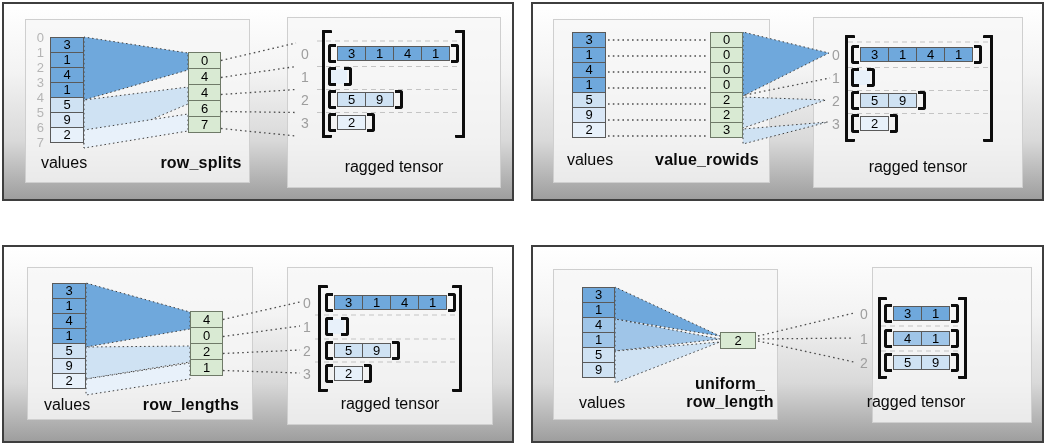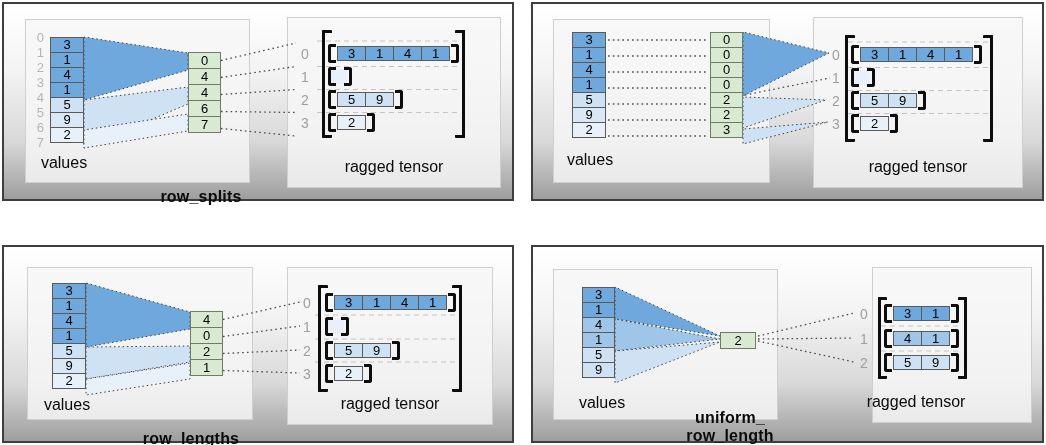--- a/index.html
+++ b/index.html
@@ -32,21 +32,21 @@
           transform:translate(-50%,-50%);}
   .brk{position:absolute;border:3px solid #0d0d0d;z-index:4;}
   .brk-l{border-right:none;border-radius:3px 0 0 3px;}
   .brk-r{border-left:none;border-radius:0 3px 3px 0;}
   .obrk{position:absolute;border:3px solid #0d0d0d;z-index:4;border-radius:1px;}
   .obrk-l{border-right:none;}
   .obrk-r{border-left:none;}
   .emptyfill{position:absolute;z-index:3;}
   .lab{position:absolute;transform:translate(-50%,-50%);font-size:16px;color:#0a0a0a;
        white-space:nowrap;z-index:4;}
-  .lab.b{font-weight:bold;font-size:16px;letter-spacing:0.2px;margin-top:34px;}
+  .lab.b{font-weight:bold;font-size:16px;letter-spacing:0.2px;}
   .l-v1{left:64px;top:163px;}   .l-m1{left:201px;top:163px;}  .l-t1{left:394px;top:167px;}
   .l-v2{left:590px;top:160px;}  .l-m2{left:707px;top:160px;}  .l-t2{left:918px;top:167px;}
   .l-v3{left:67px;top:405px;}   .l-m3{left:191px;top:405px;}  .l-t3{left:390px;top:404px;}
   .l-v4{left:602px;top:403px;}  .l-m4a{left:730px;top:384px;} .l-m4b{left:730px;top:402px;}
   .l-t4{left:916px;top:402px;}
 </style>
 </head>
 <body>
 
 <div id="stage">
@@ -110,20 +110,21 @@
       <line x1="758" y1="341" x2="854" y2="362" stroke="#4d4d4d" stroke-width="1.3" stroke-dasharray="1.6 3.2"></line>
       <line x1="881" y1="326" x2="962" y2="326" stroke="#c4c4c4" stroke-width="1.2" stroke-dasharray="5 4"></line>
       <line x1="881" y1="351" x2="962" y2="351" stroke="#c4c4c4" stroke-width="1.2" stroke-dasharray="5 4"></line>
     </svg>
 
   <div class="lab l-v1">values</div>
   <div class="lab b l-m1">row_splits</div>
   <div class="lab l-t1">ragged tensor</div>
 
   <div class="lab l-v2">values</div>
+  <div class="lab b l-m2">value_rowids</div>
   <div class="lab l-t2">ragged tensor</div>
 
   <div class="lab l-v3">values</div>
   <div class="lab b l-m3">row_lengths</div>
   <div class="lab l-t3">ragged tensor</div>
 
   <div class="lab l-v4">values</div>
   <div class="lab b l-m4a">uniform_</div>
   <div class="lab b l-m4b">row_length</div>
   <div class="lab l-t4">ragged tensor</div>

